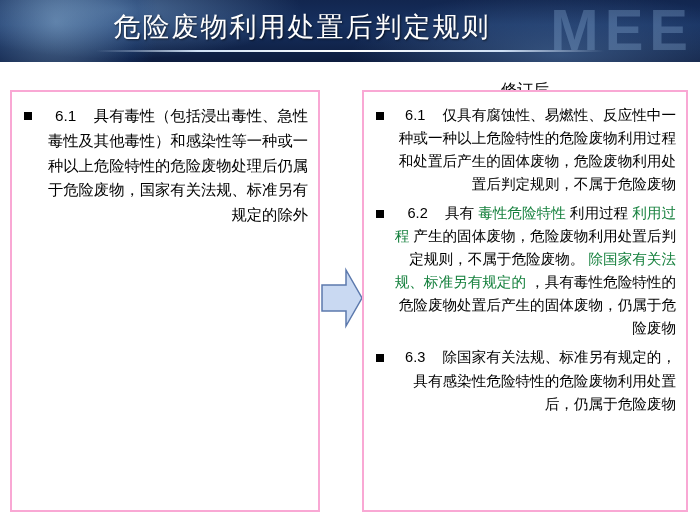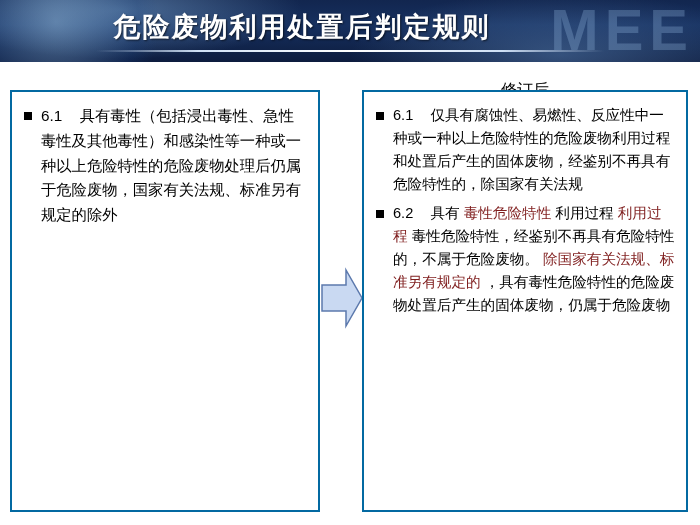--- a/index.html
+++ b/index.html
@@ -43,36 +43,37 @@
     color: rgba(150,185,225,0.30);
     font-family: "Liberation Sans", sans-serif;
   }
   .title-text {
     position: absolute;
     left: 0; top: 9px;
     width: 604px;
     text-align: center;
     color: #ffffff;
     font-size: 27px;
-    font-weight: bold;
+    font-weight: normal;
     letter-spacing: 2px;
     text-shadow: 1px 1px 2px rgba(0,0,0,0.6);
   }
   .title-underline {
     position: absolute;
     left: 96px; top: 50px;
     width: 508px; height: 2px;
     background: linear-gradient(90deg, rgba(255,255,255,0) 0%, #cfe0f5 20%, #ffffff 50%, #cfe0f5 80%, rgba(255,255,255,0) 100%);
   }
 
   
   .panel {
     position: absolute;
     background: #ffffff;
-    border: 2px solid #0369a1;
+    border: 2px solid #f9a8d4;
+    text-align: right;
   }
   .panel-left  { left: 10px;  top: 90px; width: 310px; height: 422px; }
   .panel-right { left: 362px; top: 90px; width: 326px; height: 422px; }
 
   .panel-inner { padding: 12px 10px 8px 12px; }
 
   .revised-label {
     position: absolute;
     left: 362px; top: 80px;
     width: 326px;
@@ -92,21 +93,21 @@
     content: "";
     position: absolute;
     left: 0; top: 8px;
     width: 8px; height: 8px;
     background: #000000;
   }
   .left-body  { font-size: 15.3px; line-height: 1.62; }
   .right-body { font-size: 14.6px; line-height: 1.58; }
 
   .num { margin-right: 3px; }
-  .hl { color: #7f1d1d; }
+  .hl { color: #15803d; }
 
   
   .arrow {
     position: absolute;
     left: 320px; top: 265px;
     width: 44px; height: 66px;
   }
 
   .spacer { display: inline-block; width: 6px; }
 </style>
@@ -142,33 +143,38 @@
     </svg>
   </div>
 
   <div class="panel panel-right">
     <div class="panel-inner">
       <ul class="bullets right-body">
 
         <li>
           <span class="num">6.1</span>
           <span class="spacer"></span>
-          <span>仅具有腐蚀性、易燃性、反应性中一种或一种以上危险特性的危险废物利用过程和处置后产生的固体废物，经鉴别不再具有危险特性的，除国家有关法规</span>
+          <span>仅具有腐蚀性、易燃性、反应性中一种或一种以上危险特性的危险废物利用过程和处置后产生的固体废物，危险废物利用处置后判定规则，不属于危险废物</span>
         </li>
 
         <li>
           <span class="num">6.2</span>
           <span class="spacer"></span>
           <span>具有</span>
           <span class="hl">毒性危险特性</span>
           <span>利用过程</span>
           <span class="hl">利用过程</span>
-          <span>毒性危险特性，经鉴别不再具有危险特性的，不属于危险废物。</span>
+          <span>产生的固体废物，危险废物利用处置后判定规则，不属于危险废物。</span>
           <span class="hl">除国家有关法规、标准另有规定的</span>
           <span>，具有毒性危险特性的危险废物处置后产生的固体废物，仍属于危险废物</span>
         </li>
 
+        <li>
+          <span class="num">6.3</span>
+          <span class="spacer"></span>
+          <span>除国家有关法规、标准另有规定的，具有感染性危险特性的危险废物利用处置后，仍属于危险废物</span>
+        </li>
 
       </ul>
     </div>
   </div>
 
 </div>
 
 </body></html>

